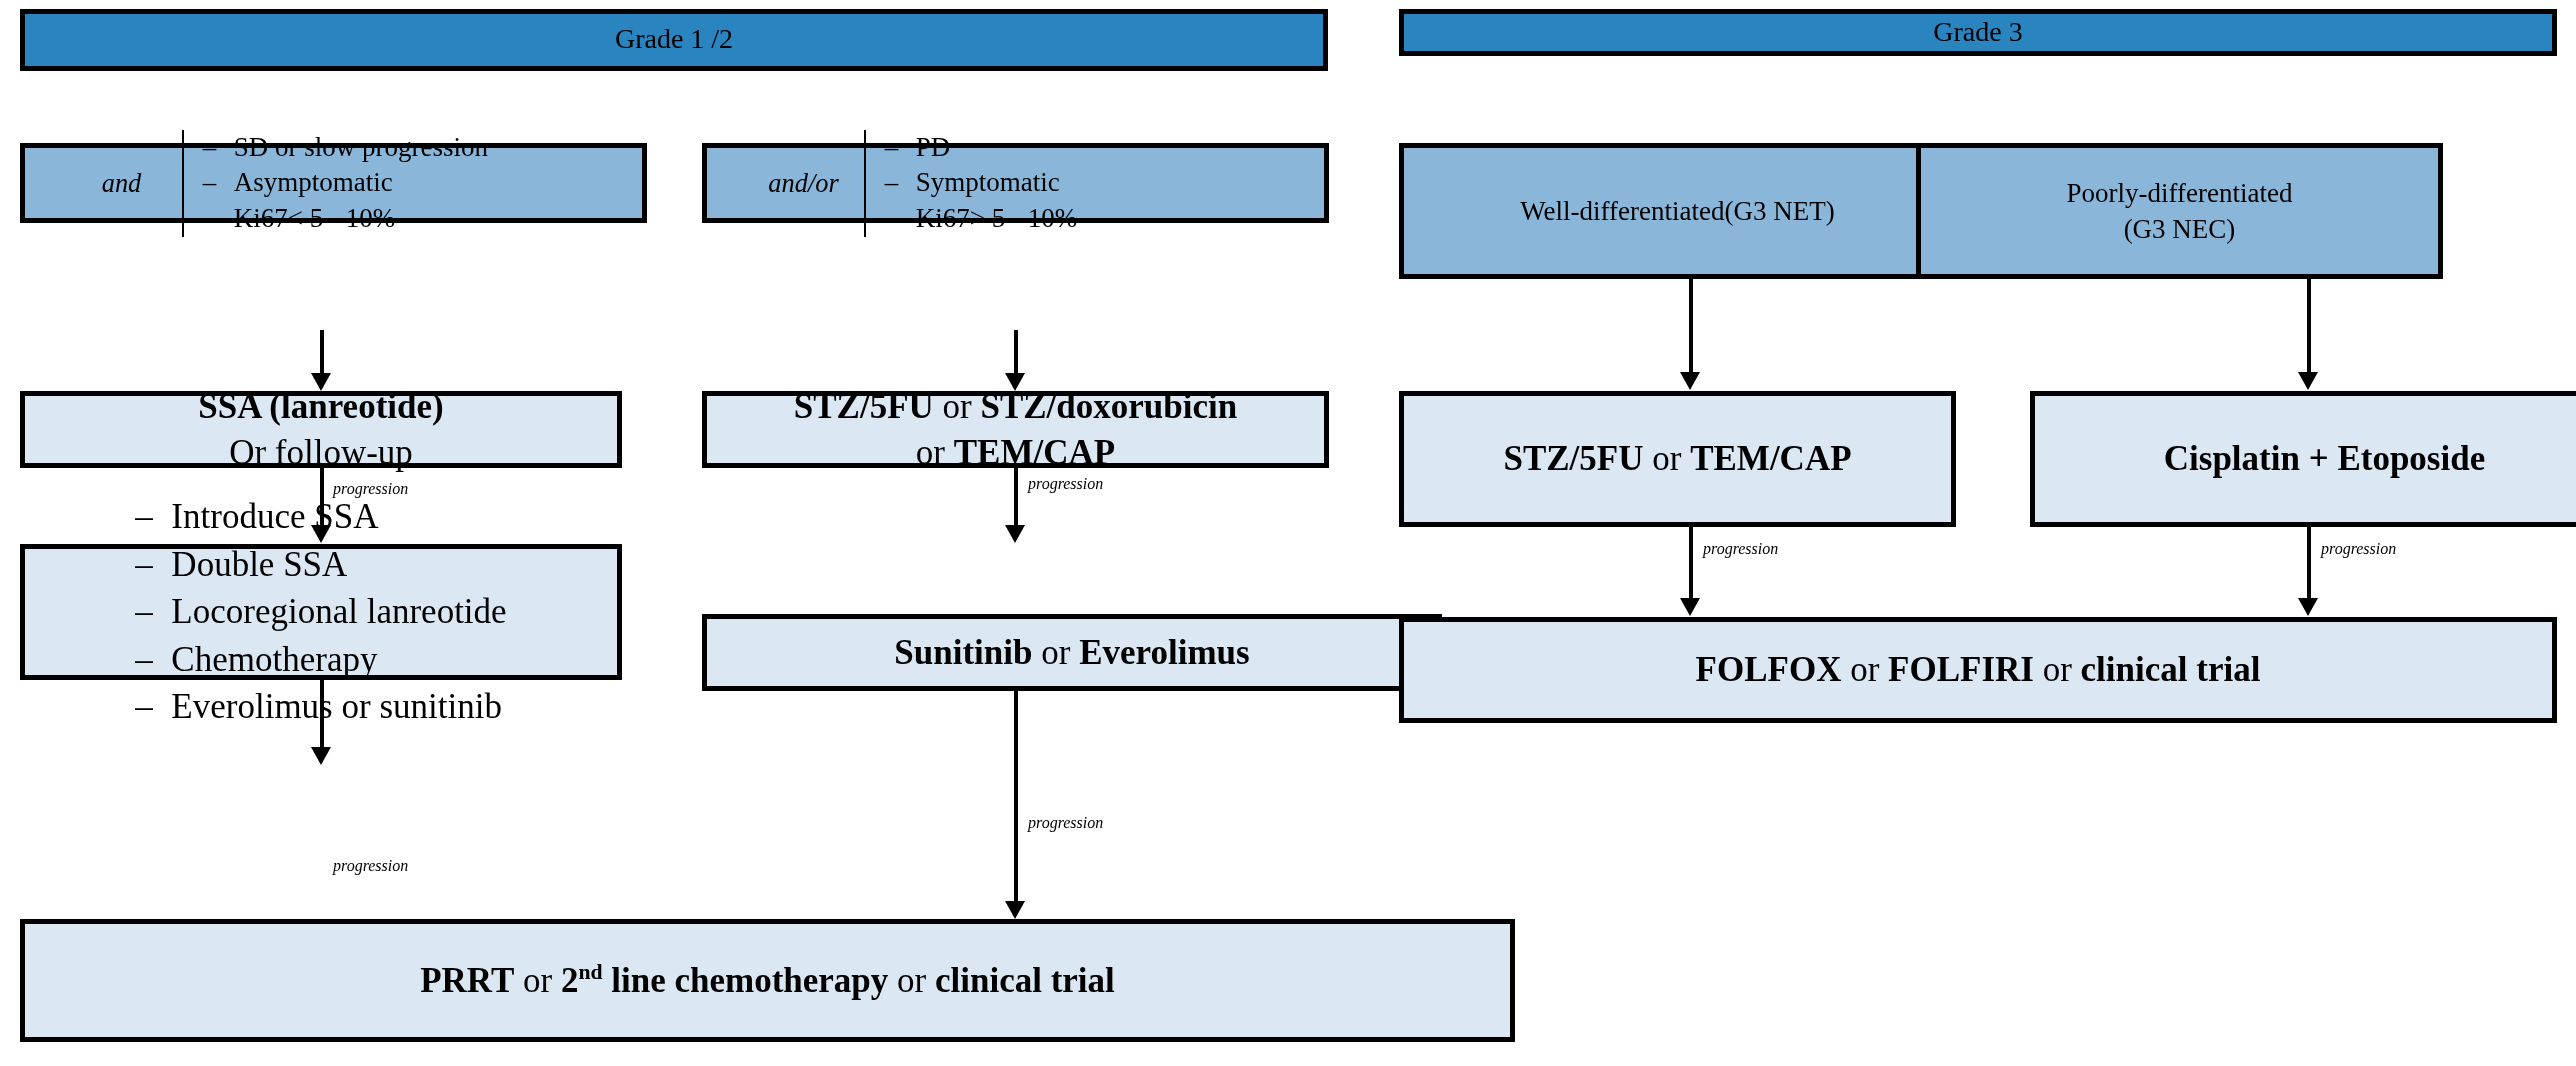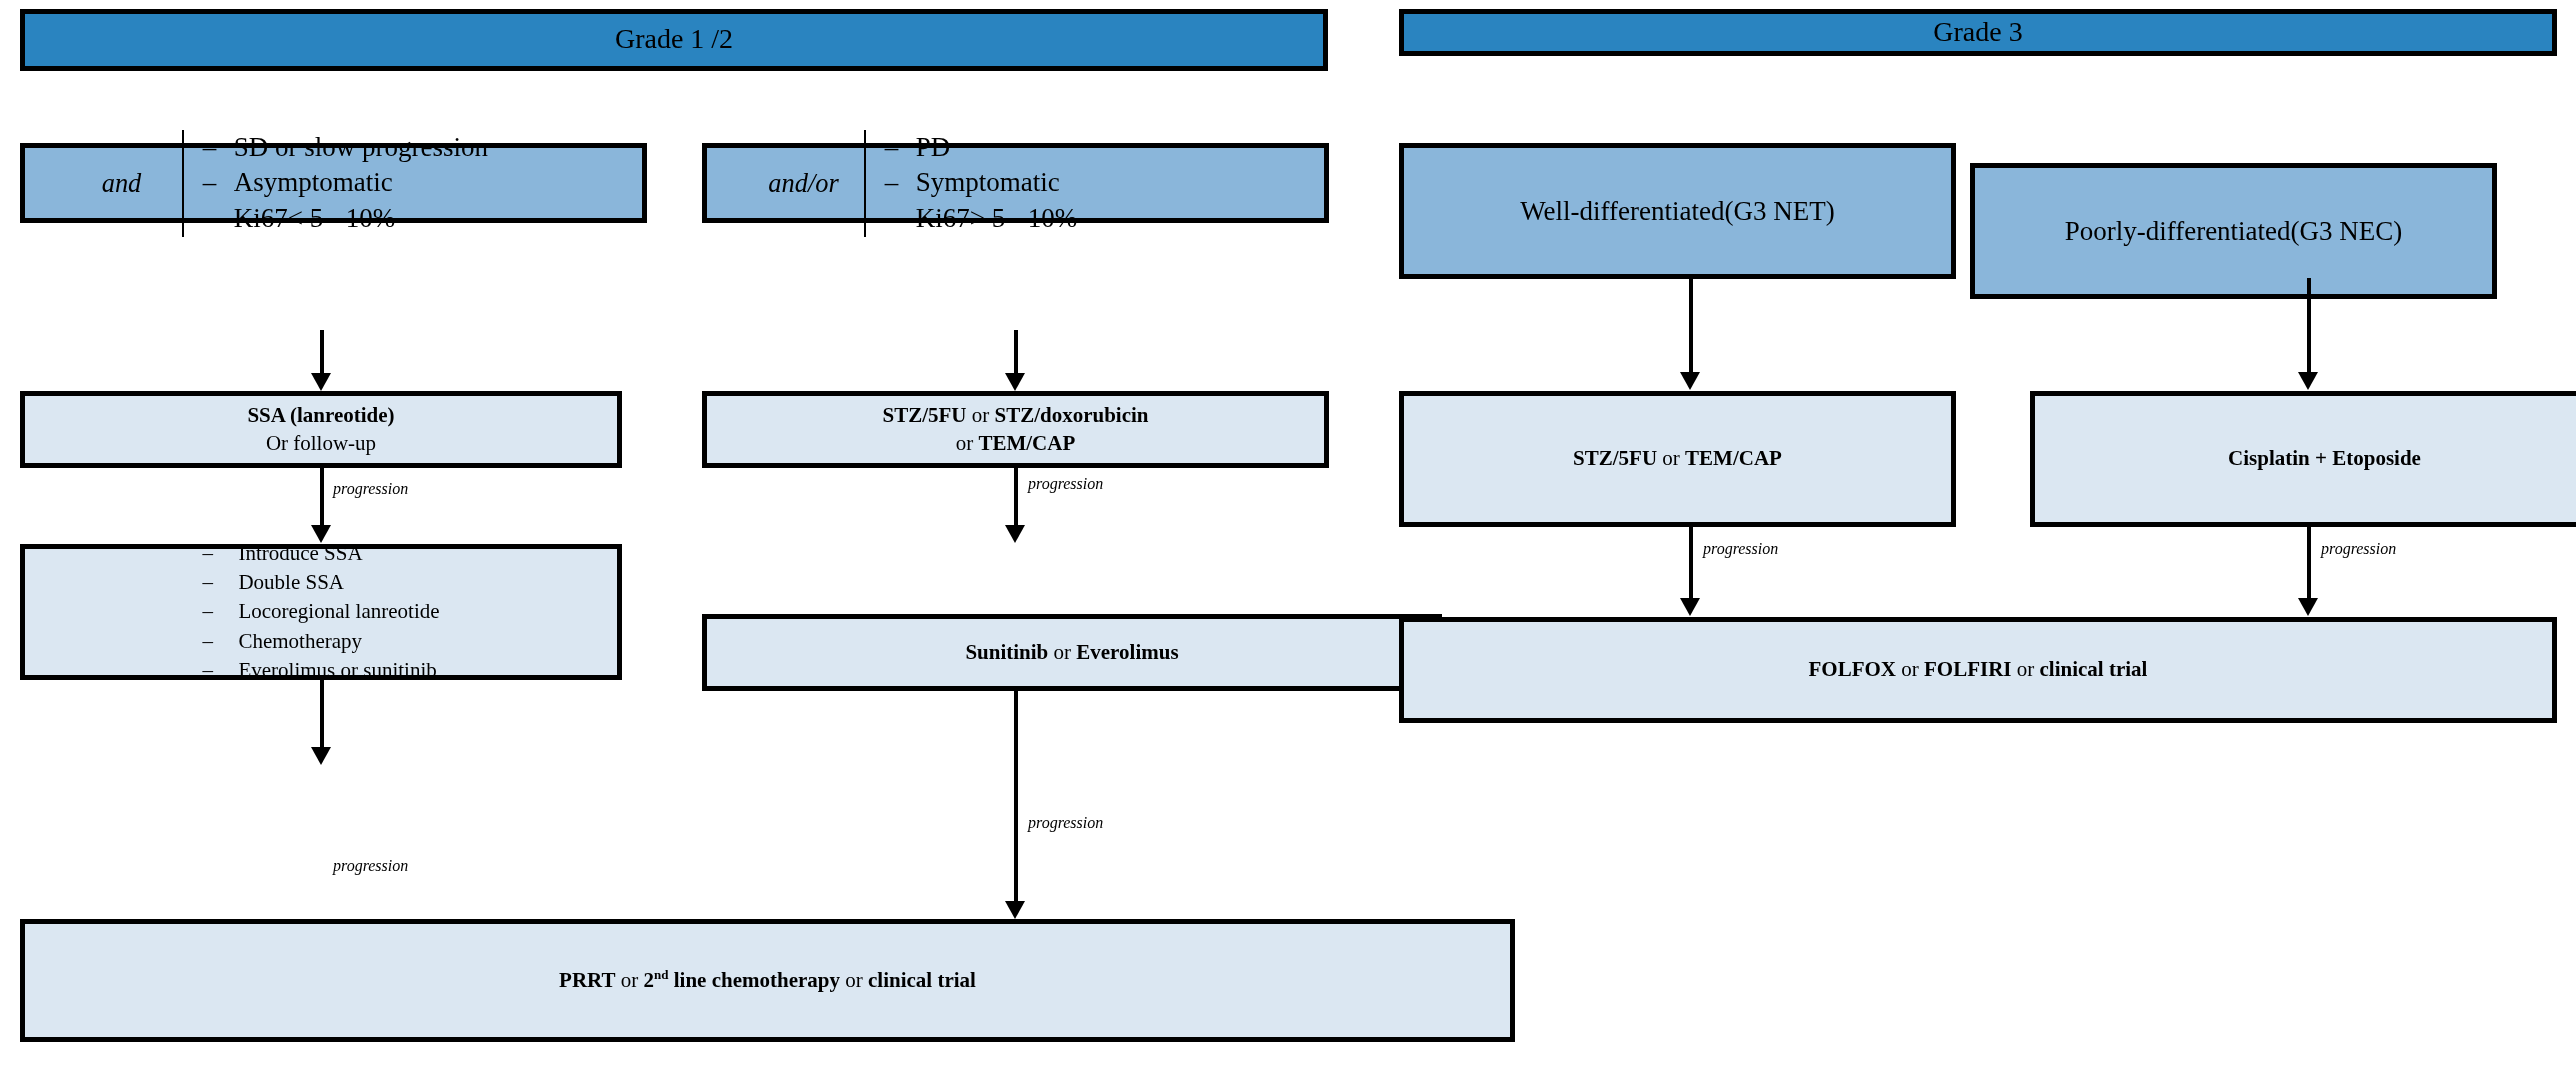--- a/index.html
+++ b/index.html
@@ -47,21 +47,21 @@
   }
 
   .sub {
     background: #8ab6da;
     font-size: 27px;
     line-height: 1.35;
   }
 
   .tx {
     background: #dbe7f2;
-    font-size: 21px;
+    font-size: 35px;
   }
 
   .bold { font-weight: bold; }
 
   
   .crit-inner {
     display: flex;
     align-items: center;
     justify-content: flex-start;
     width: 100%;
@@ -296,21 +296,21 @@
       <span class="bold">STZ/5FU</span><span> or </span><span class="bold">TEM/CAP</span>
     </div>
   </div>
 
   <div class="arrow" style="left:1689px; top:527px; width:4.3px; height:90px;">
     <div class="shaft" style="height:71px;"></div>
     <div class="head" style="top:71px;"></div>
   </div>
   <div class="alabel" style="left:1703px; top:540px;">progression</div>
 
-  <div class="box sub" style="left:1970px; top:143px; width:527px; height:136px; flex-direction:row;margin-top:20px;">
+  <div class="box sub" style="left:1916px; top:143px; width:527px; height:136px; flex-direction:column;">
     <div>Poorly-differentiated</div>
     <div>(G3 NEC)</div>
   </div>
 
   <div class="arrow" style="left:2307px; top:278px; width:4.3px; height:113px;">
     <div class="shaft" style="height:94px;"></div>
     <div class="head" style="top:94px;"></div>
   </div>
 
   <div class="box tx" style="left:2030px; top:391px; width:589px; height:136px;">

